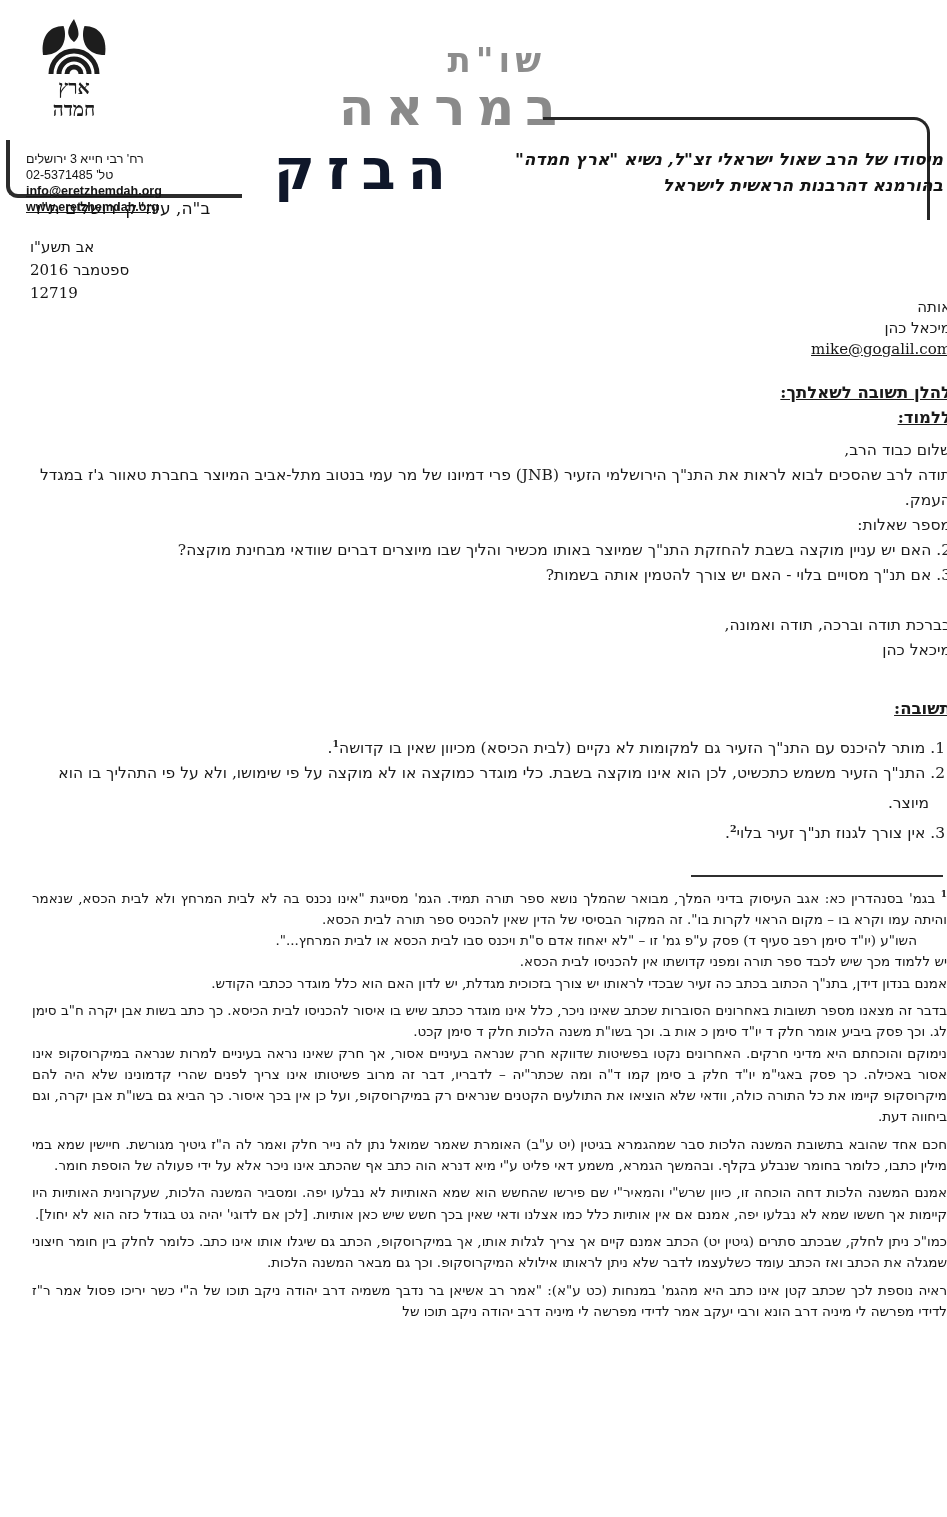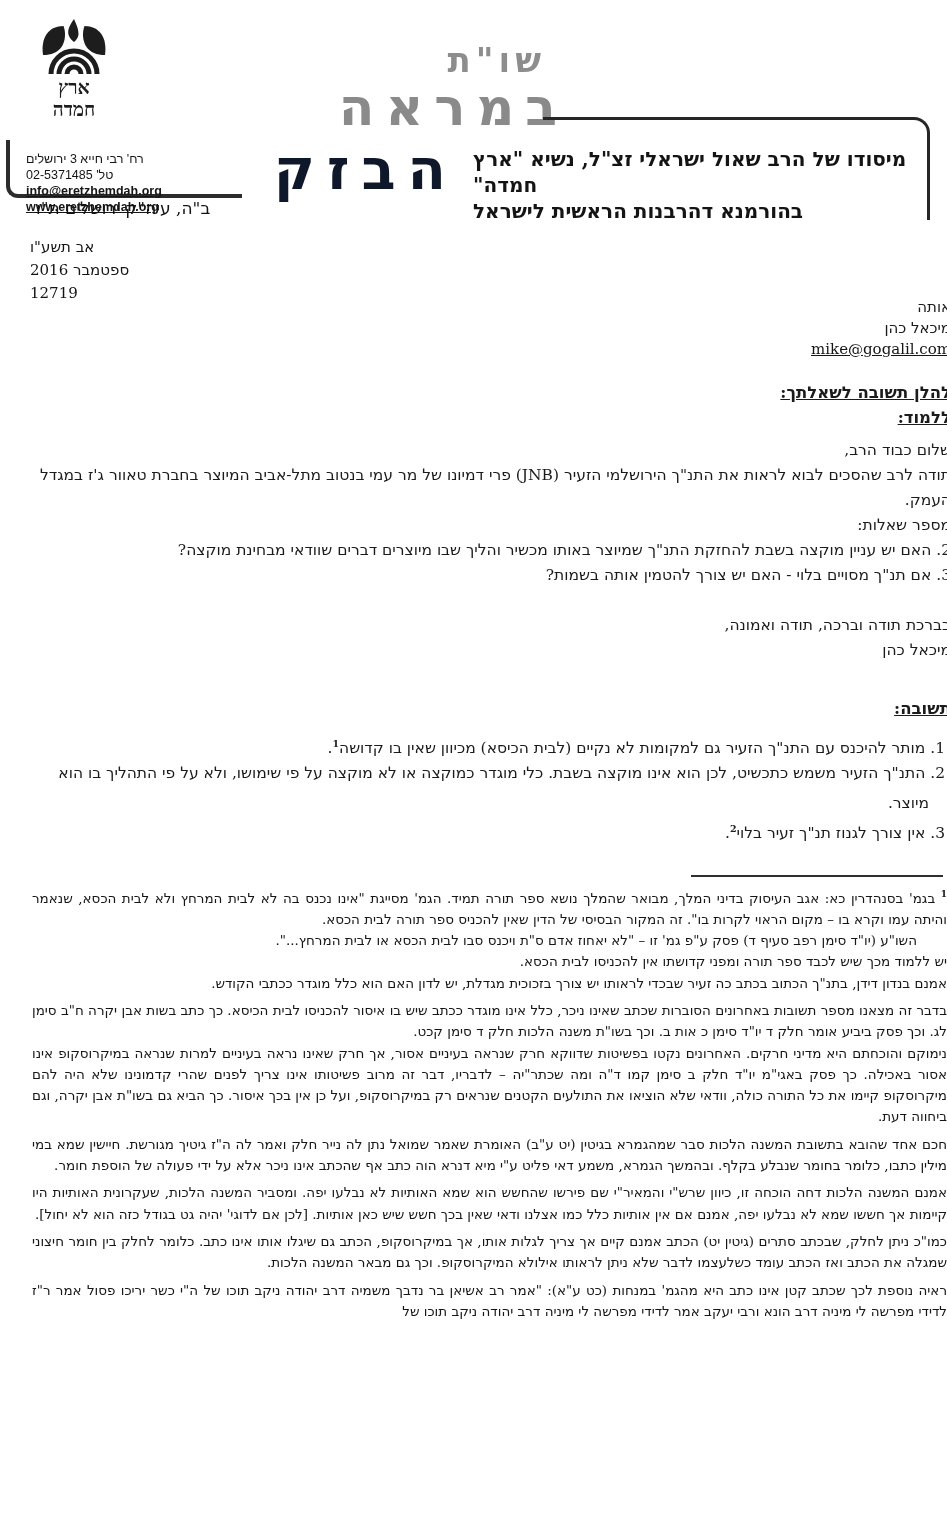--- a/index.html
+++ b/index.html
@@ -31,21 +31,21 @@
   .title-1{position:absolute;right:437px;top:40px;font-size:34px;font-weight:bold;color:#8d8d8d;letter-spacing:5px;}
   .title-2{position:absolute;right:415px;top:76px;font-size:52px;font-weight:bold;color:#8a8a8a;letter-spacing:11px;}
   .title-3{position:absolute;right:525px;top:136px;font-size:56px;font-weight:bold;color:#0f172a;letter-spacing:12px;}
   .right-bracket{
     position:absolute;left:543px;top:117px;width:384px;height:100px;
     border-top:3px solid #262626;border-right:3px solid #262626;
     border-top-right-radius:16px;
   }
   .subtitle{
     position:absolute;right:40px;top:146px;width:470px;
-    text-align:left;font-size:20px;line-height:26px;font-weight:bold;color:#141414;
+    text-align:right;font-size:17px;line-height:26px;font-weight:bold;color:#141414;font-style:italic;
   }
   
   .meta{position:absolute;left:30px;top:236px;text-align:left;font-size:15px;line-height:23px;color:#141414;}
   .recipient{position:absolute;right:32px;top:297px;text-align:right;font-size:15px;line-height:21px;}
   .recipient .email{text-decoration:underline;color:#141414;}
   
   .headings{position:absolute;right:32px;top:380px;text-align:right;margin-left:48px;}
   .hline{font-size:16.5px;font-weight:bold;text-decoration:underline;line-height:25px;}
   
   .question{position:absolute;right:32px;left:32px;top:438px;font-size:15.5px;line-height:25px;text-align:right;}

